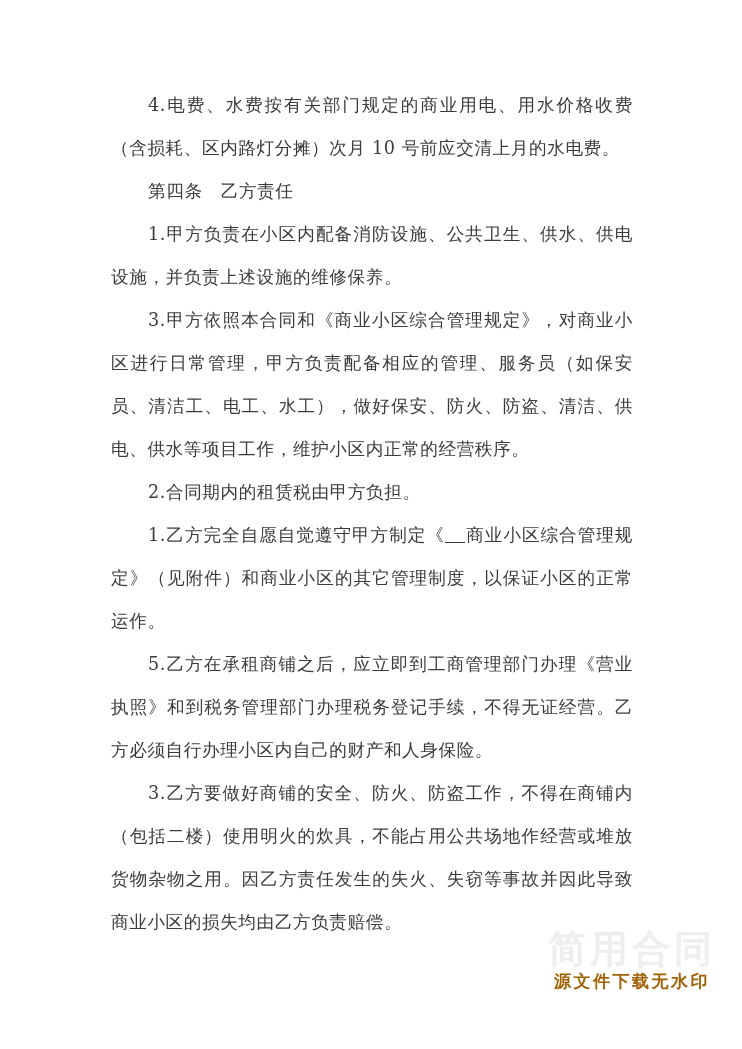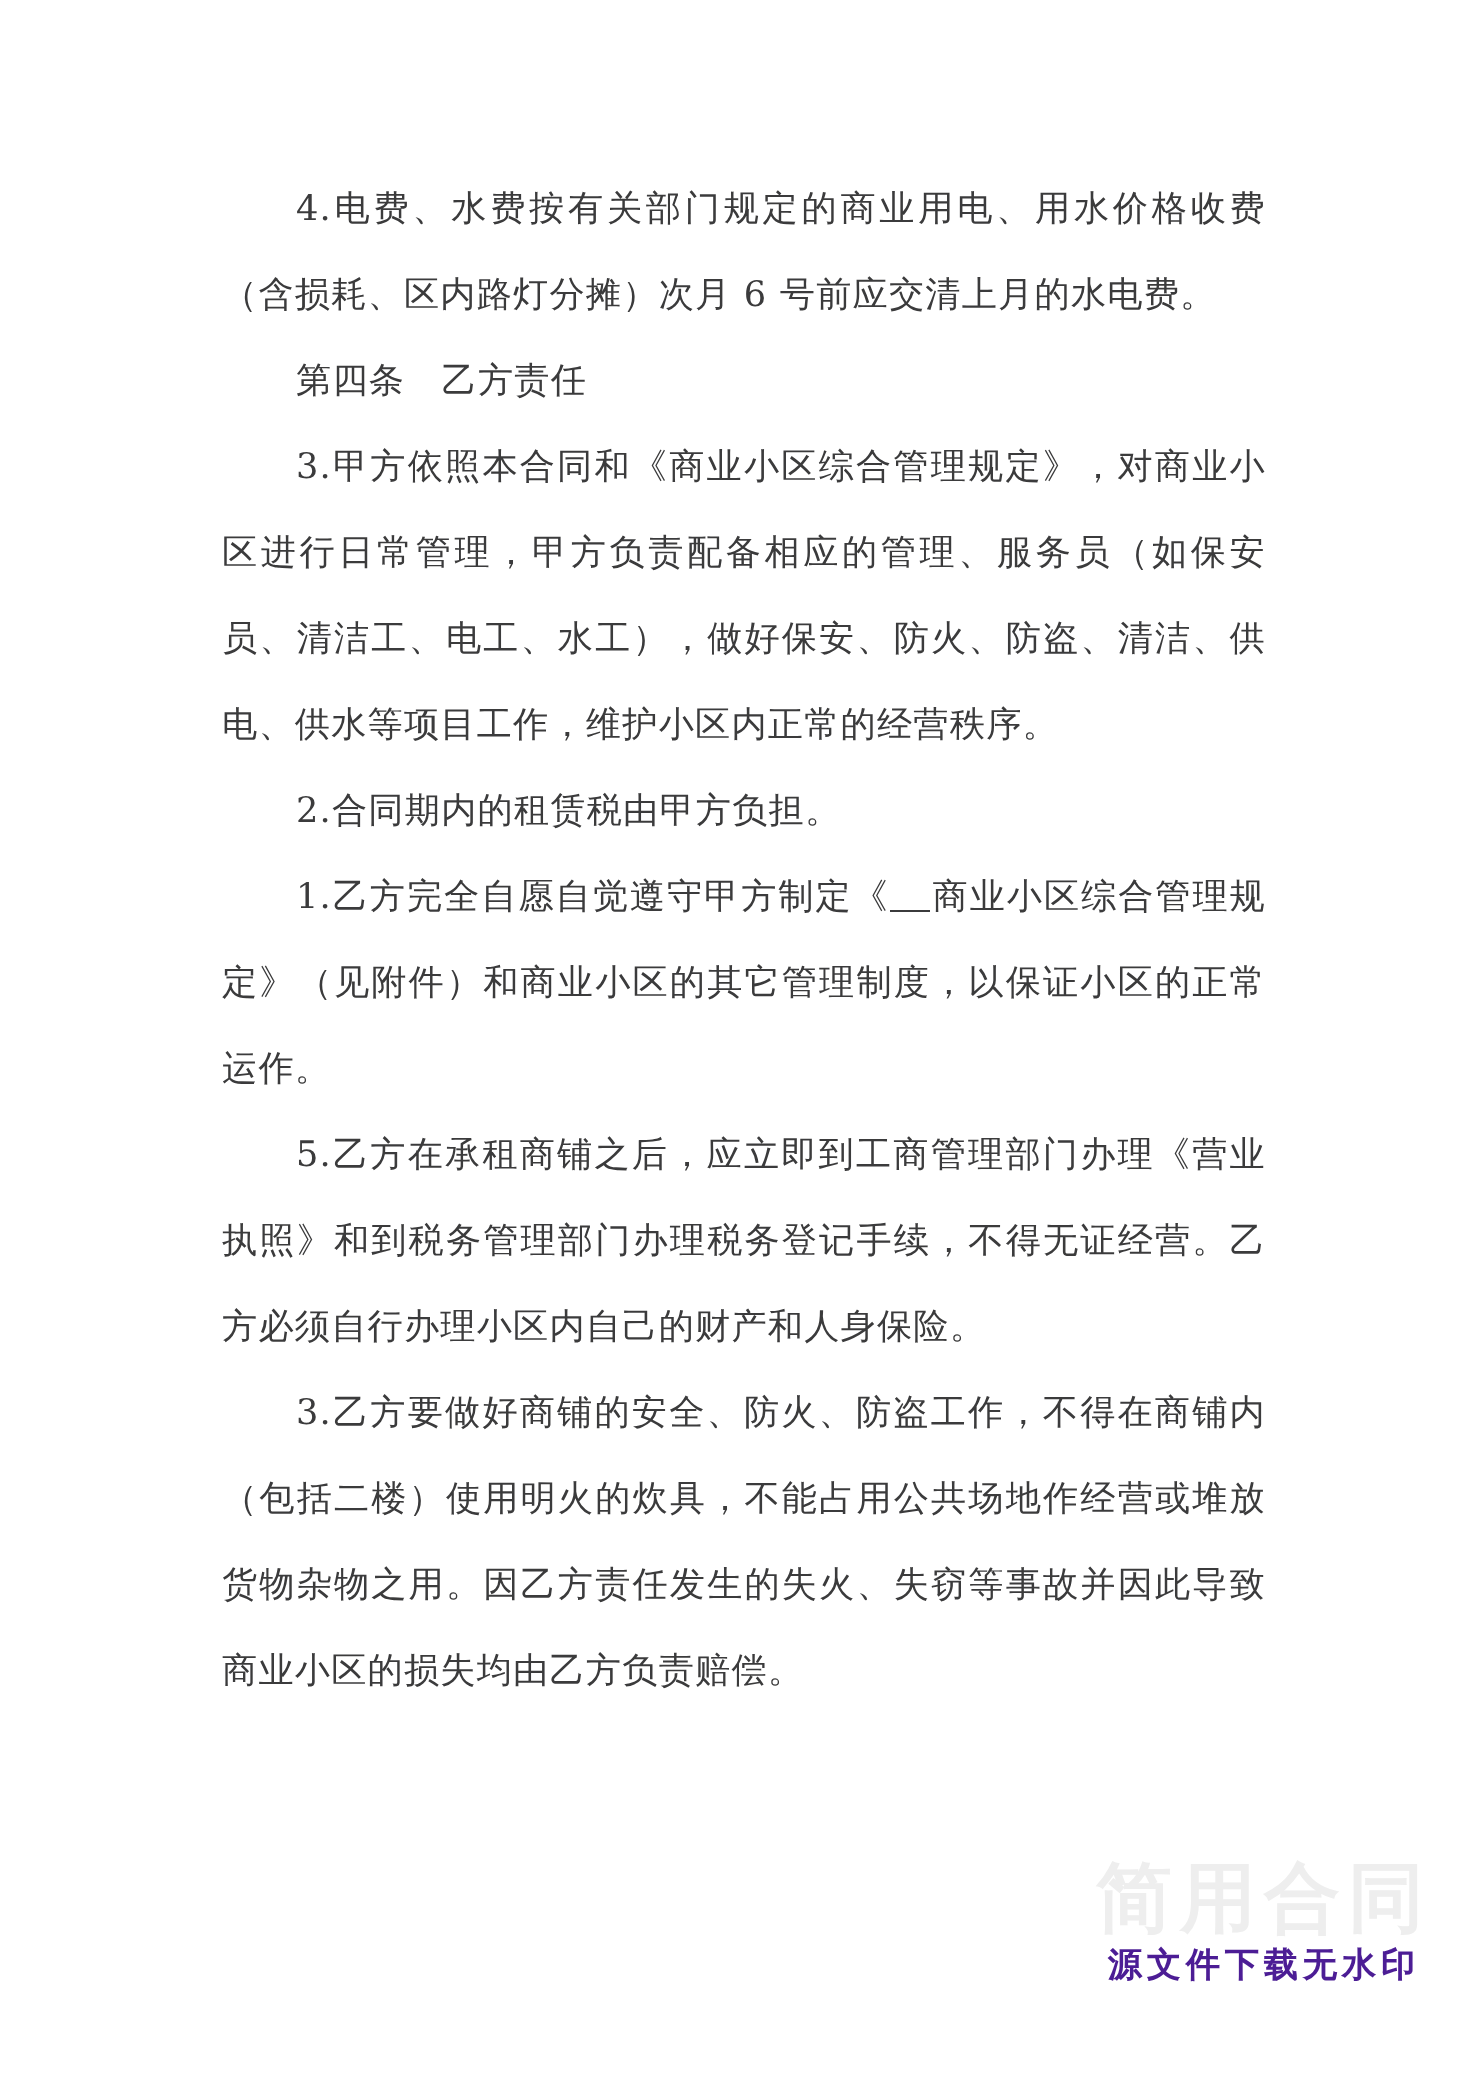--- a/index.html
+++ b/index.html
@@ -78,41 +78,42 @@
     font-family: "DejaVu Sans", "Liberation Sans", sans-serif;
     font-weight: bold;
     font-size: 38px;
     letter-spacing: 4px;
     color: #eeeeee;
     line-height: 1.05;
     white-space: nowrap;
   }
 
   .watermark-sub {
-    font-family: Liberation Sans, sans-serif;
+    font-family: Liberation Mono, monospace;
     font-weight: bold;
     font-size: 17px;
     letter-spacing: 2.5px;
-    color: #4c1d95;
+    color: #a16207;
     line-height: 1.3;
     margin-top: 2px;
     white-space: nowrap;
   }
 </style>
 </head>
 <body>
 
 <div class="page">
 
   <div class="doc-body">
 
-    <p class="para indent">4.电费、水费按有关部门规定的商业用电、用水价格收费（含损耗、区内路灯分摊）次月 6 号前应交清上月的水电费。</p>
+    <p class="para indent">4.电费、水费按有关部门规定的商业用电、用水价格收费（含损耗、区内路灯分摊）次月 10 号前应交清上月的水电费。</p>
 
     <p class="para heading">第四条　乙方责任</p>
 
+    <p class="para indent">1.甲方负责在小区内配备消防设施、公共卫生、供水、供电设施，并负责上述设施的维修保养。</p>
 
 
     <p class="para indent">3.甲方依照本合同和《商业小区综合管理规定》，对商业小区进行日常管理，甲方负责配备相应的管理、服务员（如保安员、清洁工、电工、水工），做好保安、防火、防盗、清洁、供电、供水等项目工作，维护小区内正常的经营秩序。</p>
 
     <p class="para indent">2.合同期内的租赁税由甲方负担。</p>
 
 
     <p class="para indent"><span>1.乙方完全自愿自觉遵守甲方制定《</span><span class="blank"></span><span>商业小区综合管理规定》（见附件）和商业小区的其它管理制度，以保证小区的正常运作。</span></p>
 
     <p class="para indent">5.乙方在承租商铺之后，应立即到工商管理部门办理《营业执照》和到税务管理部门办理税务登记手续，不得无证经营。乙方必须自行办理小区内自己的财产和人身保险。</p>

